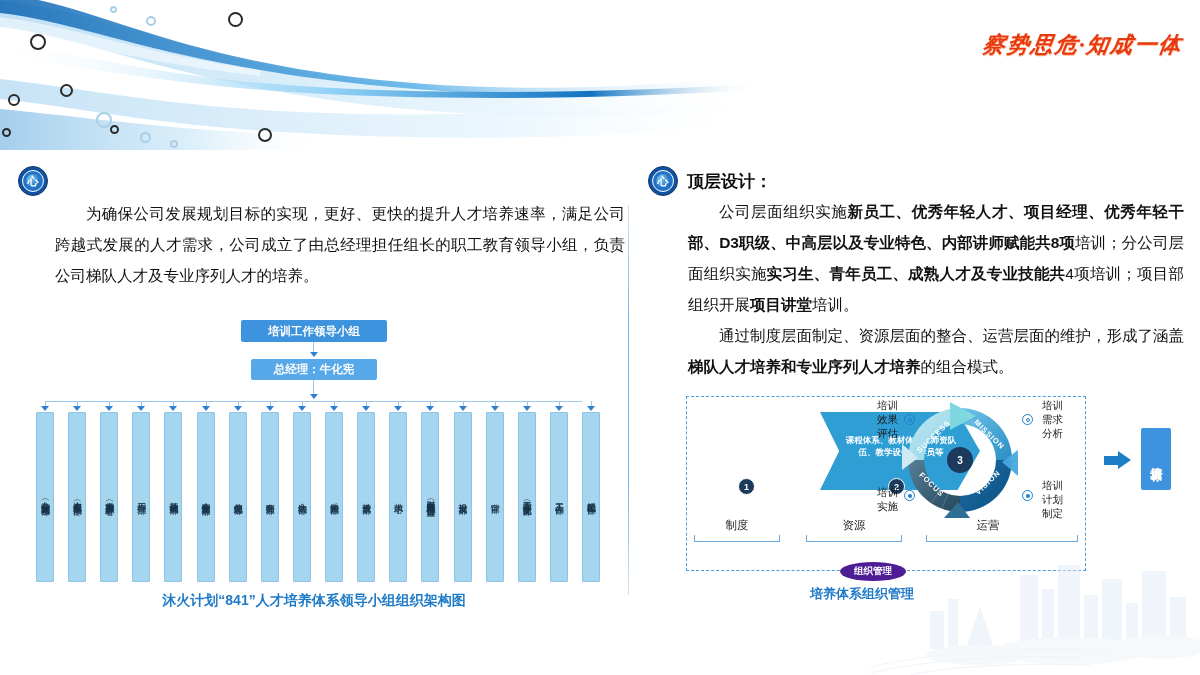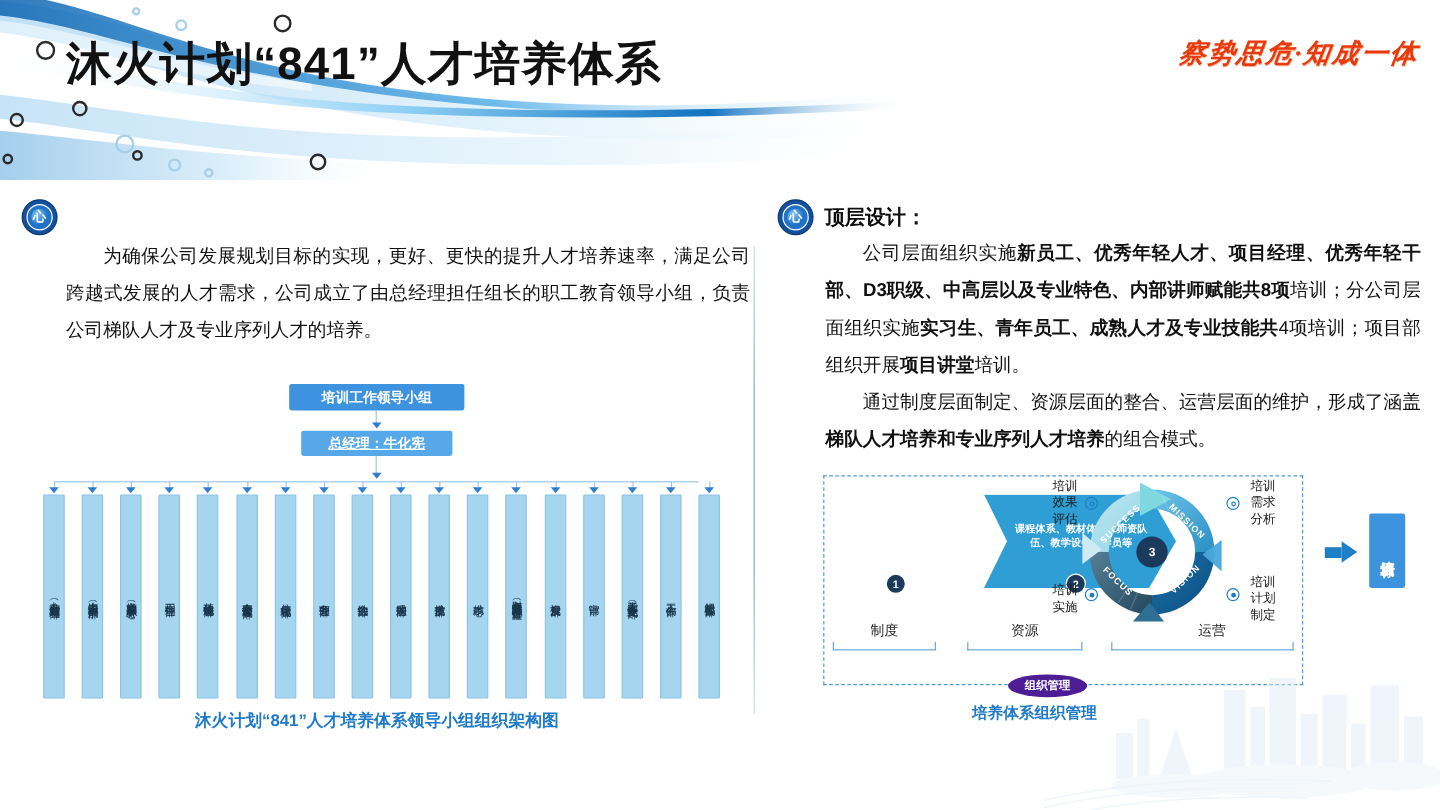--- a/index.html
+++ b/index.html
@@ -71,21 +71,20 @@
     position: absolute; background: #3d93dd; color: #fff;
     font-size: 11.5px; font-weight: bold; text-align: center;
     border-radius: 2px; display: flex; align-items: center; justify-content: center;
     white-space: nowrap;
   }
   .org-l2-box {
     position: absolute; background: #57a8e8; color: #fff;
     font-size: 11.5px; font-weight: bold; text-align: center;
     border-radius: 2px; display: flex; align-items: center; justify-content: center;
     white-space: nowrap;
-    text-decoration: underline;
   }
   .conn-v { position: absolute; width: 1px; background: #9dc8e8; }
   .conn-h { position: absolute; height: 1px; background: #9dc8e8; }
   .arrow-dn {
     position: absolute; width: 0; height: 0;
     border-left: 4px solid transparent; border-right: 4px solid transparent;
     border-top: 5px solid #2f7fd0;
   }
   .dept {
     position: absolute; background: #a5d5ef; border: 1px solid #8cc5e6;
@@ -220,21 +219,20 @@
   <div class="bubble" style="left:60px;top:84px;width:13px;height:13px;"></div>
   <div class="bubble" style="left:110px;top:125px;width:9px;height:9px;"></div>
   <div class="bubble" style="left:228px;top:12px;width:15px;height:15px;"></div>
   <div class="bubble" style="left:258px;top:128px;width:14px;height:14px;"></div>
   <div class="bubble lite" style="left:146px;top:16px;width:10px;height:10px;"></div>
   <div class="bubble lite" style="left:110px;top:6px;width:7px;height:7px;"></div>
   <div class="bubble lite" style="left:96px;top:112px;width:16px;height:16px;"></div>
   <div class="bubble lite" style="left:140px;top:132px;width:11px;height:11px;"></div>
   <div class="bubble lite" style="left:170px;top:140px;width:8px;height:8px;"></div>
 
-  <div class="hdr-title">沐火计划“841”人才培养体系</div>
   <div class="hdr-slogan">察势思危·知成一体</div>
 </div>
 
 <div class="v-divider"></div>
 
 <div class="sec-head" style="left:18px;top:166px;">
   <div class="emblem">
     <div class="ring"></div>
       <div class="ring2"></div>
     <div class="inner">
@@ -440,21 +438,21 @@
       <i></i>
     </div>
 
   <div class="brace" style="left:66px;top:145px;width:86px;"></div>
   <div class="brace-lbl" style="left:66px;top:128px;width:86px;">制度</div>
 
   <div class="brace" style="left:178px;top:145px;width:96px;"></div>
   <div class="brace-lbl" style="left:178px;top:128px;width:96px;">资源</div>
 
   <div class="brace" style="left:298px;top:145px;width:152px;"></div>
-  <div class="brace-lbl" style="left:306px;top:128px;width:152px;">运营</div>
+  <div class="brace-lbl" style="left:284px;top:128px;width:152px;">运营</div>
 
   <div class="org-pill" style="left:212px;top:172px;">组织管理</div>
 
   <div class="sub-caption" style="left:182px;top:195px;">培养体系组织管理</div>
 
   <div class="goal-arrow-stem" style="left:476px;top:66px;width:14px;"></div>
   <div class="goal-arrow" style="left:490px;top:61px;"></div>
   <div class="goal-box" style="left:513px;top:38px;width:30px;height:62px;">
       <span>培训目标</span>
     </div>

